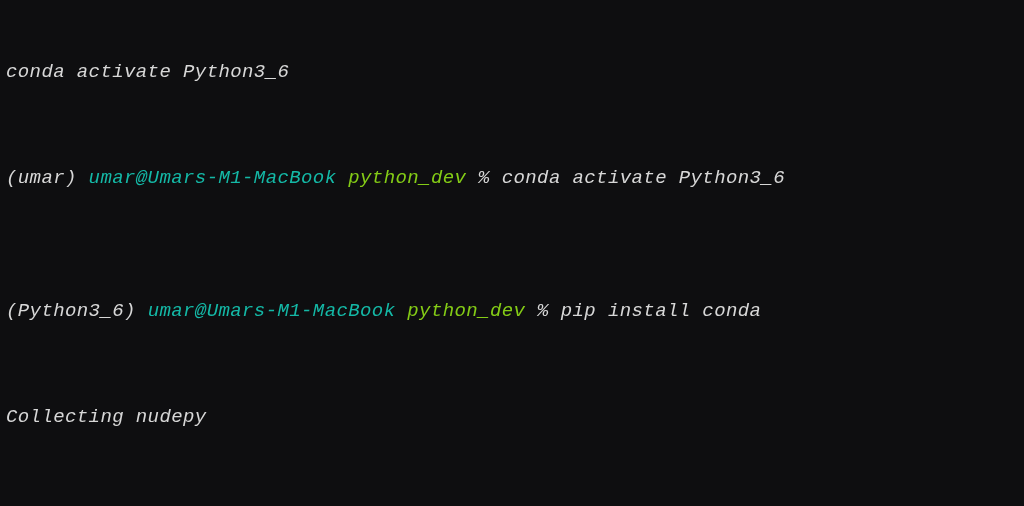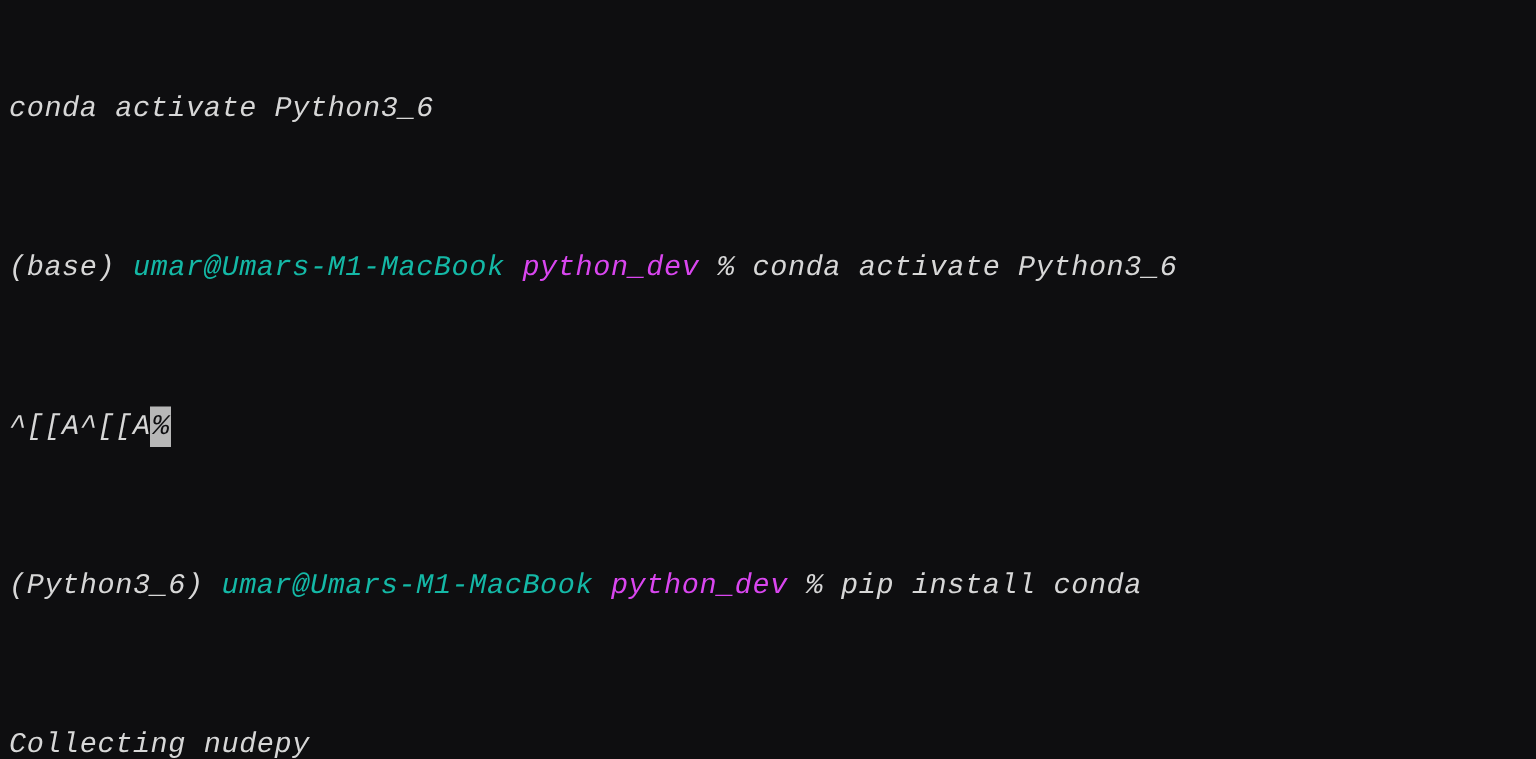--- a/index.html
+++ b/index.html
@@ -19,38 +19,37 @@
     padding: 6px 6px 0 6px;
     white-space: pre-wrap;
     word-break: break-all;
   }
   .line {
     display: block;
     font-style: italic;
   }
   .prompt-env { color: #d7d7d7; }
   .prompt-user { color: #14b8a6; }
-  .prompt-path { color: #d946ef; }
+  .prompt-path { color: #84cc16; }
   .cmd { color: #d7d7d7; }
   .cursor-block {
     display: inline-block;
     background: #b7b7b7;
     color: #0e0e10;
     padding: 0 1px;
   }
 </style>
 </head>
 <body>
 
 <div class="terminal">
   <span class="line">conda activate Python3_6</span>
 
-  <span class="line"><span class="prompt-env">(base)</span><span class="prompt-user"> umar@Umars-M1-MacBook </span><span class="prompt-path">python_dev</span><span> % </span><span class="cmd">conda activate Python3_6</span></span>
+  <span class="line"><span class="prompt-env">(umar)</span><span class="prompt-user"> umar@Umars-M1-MacBook </span><span class="prompt-path">python_dev</span><span> % </span><span class="cmd">conda activate Python3_6</span></span>
 
-  <span class="line"><span>^[[A^[[A</span><span class="cursor-block">%</span></span>
 
   <span class="line"><span class="prompt-env">(Python3_6)</span><span class="prompt-user"> umar@Umars-M1-MacBook </span><span class="prompt-path">python_dev</span><span> % </span><span class="cmd">pip install conda</span></span>
 
   <span class="line">Collecting nudepy</span>
   
   
   
 
   
 

